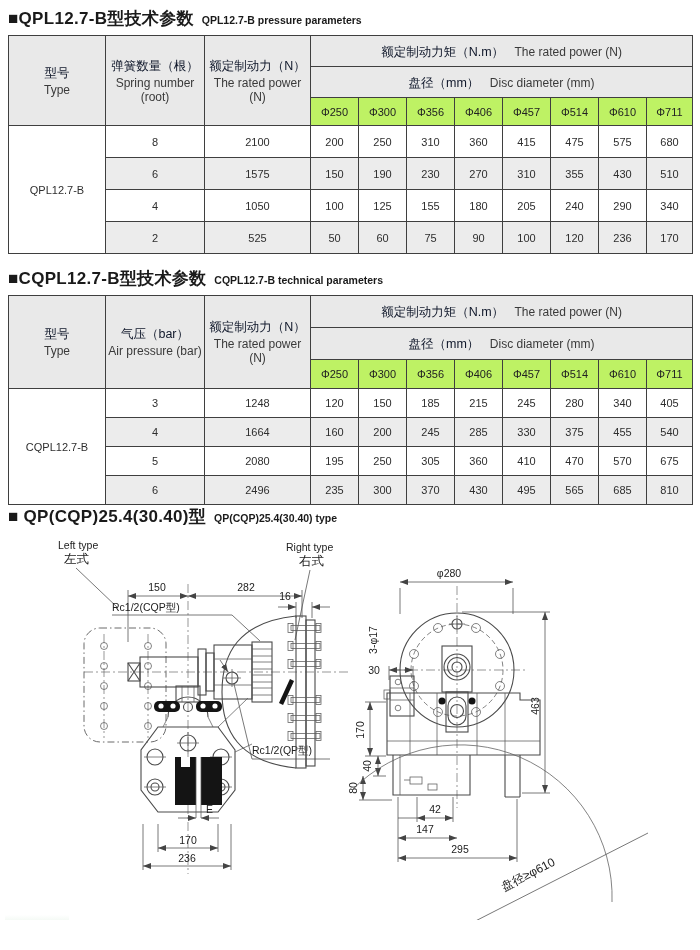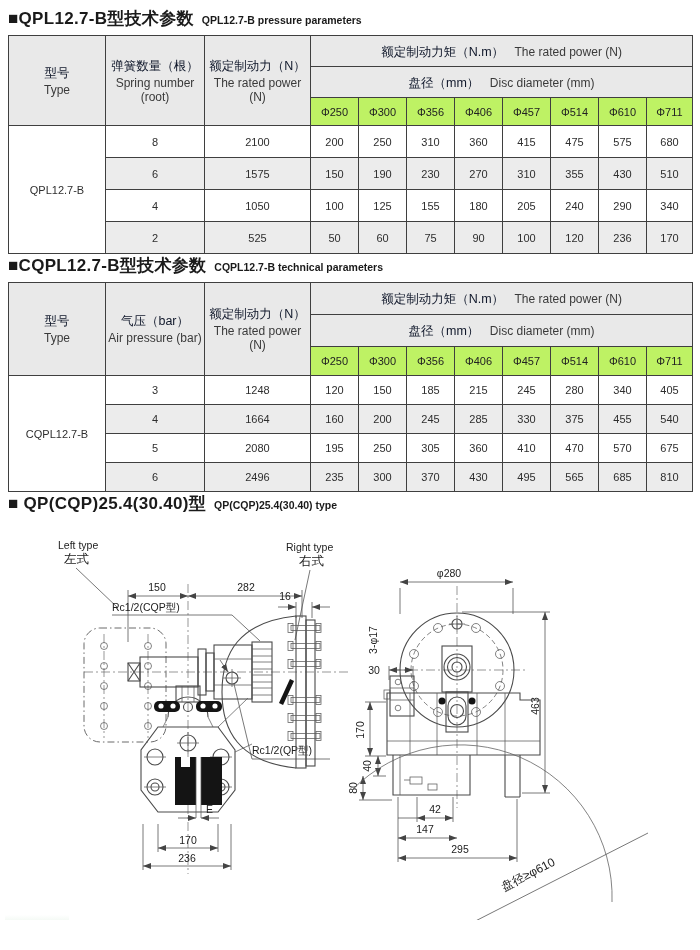--- a/index.html
+++ b/index.html
@@ -2,21 +2,21 @@
 <html><head>
 <meta charset="utf-8">
 <style>
   html,body{margin:0;padding:0;background:#fff;}
   .page{position:relative;width:700px;height:920px;background:#fff;overflow:hidden;
         font-family:"Liberation Sans", sans-serif;color:#1a1a1a;}
   .sec-title{display:flex;align-items:baseline;gap:8px;margin:0 0 0 8px;font-weight:bold;}
   .sec-title .zh{font-size:17px;letter-spacing:.3px;}
   .sec-title .en{font-size:10.5px;}
   #title1{padding-top:7px;}
-  #title2{}
+  #title2{margin-top:13px;}
   #title3{}
   table.params{border-collapse:collapse;margin:5px 0 0 8px;width:684px;table-layout:fixed;}
   table.params td{border:1px solid #3f3f3f;text-align:center;vertical-align:middle;padding:0;overflow:hidden;}
   td.hd{background:#e9e9e9;}
   .hzh{font-size:12.5px;color:#0f172a;}
   .hen{font-size:12px;color:#3a3a3a;margin-top:1px;}
   .hrow-inline .hzh,.hrow-inline .hen{display:inline;}
   .hrow-inline .hen{margin-left:6px;}
   td.phi{font-size:11px;background:#bef264;color:#222;}
   .t1 tr.hr1 td{height:30px;} .t1 tr.hr2 td{height:30px;} .t1 tr.hr3 td{height:27px;}

